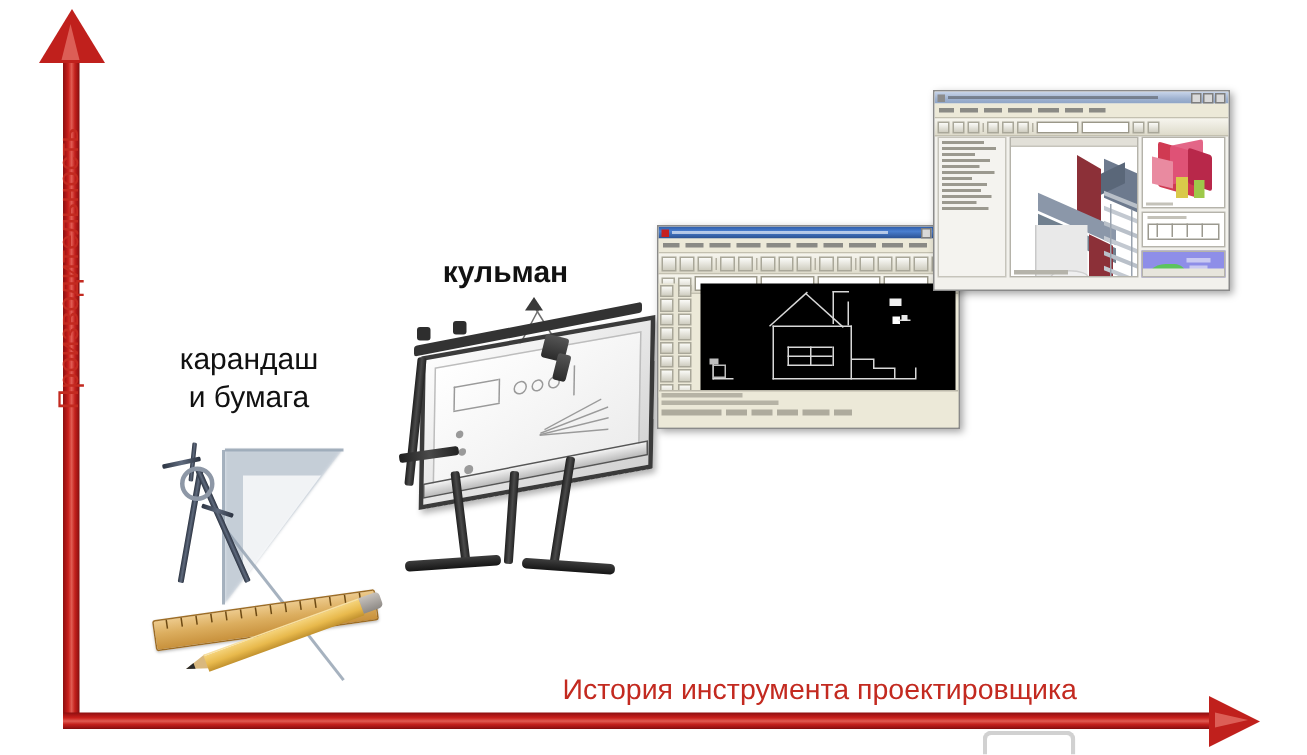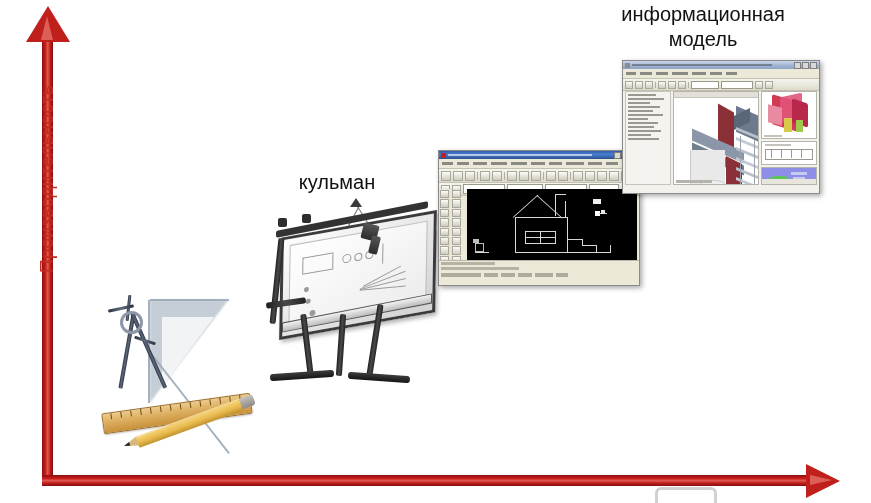--- a/index.html
+++ b/index.html
@@ -102,21 +102,21 @@
   
   .stage-label {
     position: absolute;
     color: #111;
     font-size: 20px;
     line-height: 25px;
     text-align: center;
     white-space: pre-line;
   }
   #label-pencil { left: 96px;  top: 228px; width: 140px; }
-  #label-board  { left: 272px; top: 170px; width: 130px; }
+  #label-board  { left: 272px; top: 170px; width: 130px; font-weight: bold; }
   #label-acad   { left: 448px; top: 118px; width: 140px; text-align: left; }
   #label-bim    { left: 588px; top: 2px;   width: 230px; }
 
   
   #grp-pencil {
     position: absolute;
     left: 100px; top: 295px;
     width: 150px; height: 160px;
   }
   .compass-leg {
@@ -427,21 +427,24 @@
 
   <div class="axis-v-shaft"></div>
   <div class="axis-v-head"></div>
   <div class="axis-v-head-hi"></div>
 
   <div class="axis-h-shaft"></div>
   <div class="axis-h-head"></div>
   <div class="axis-h-head-hi"></div>
 
   <div class="axis-label-y">Производительность</div>
-
+  <div class="axis-label-x">История инструмента проектировщика</div>
+
+  <div class="stage-label" id="label-pencil">карандаш
+и бумага</div>
 
   <div id="grp-pencil">
 
     <div class="tri-big"></div>
     <div class="tri-inner"></div>
     <div class="tri-edge" style="left:50px;top:4px;width:79px;height:2px;transform:rotate(0deg);"></div>
     <div class="tri-edge" style="left:48px;top:5px;width:2px;height:103px;"></div>
     <div class="tri-edge" style="left:49px;top:55px;width:130px;height:2px;transform:rotate(52deg);transform-origin:left center;"></div>
 
     <div class="compass-leg" style="left:25px;top:18px;width:4px;height:76px;transform:rotate(10deg);"></div>
@@ -645,22 +648,20 @@
         <span style="height:4px;width:40px;background:#aeab9d;display:inline-block"></span>
         <span style="height:4px;width:14px;background:#aeab9d;display:inline-block"></span>
         <span style="height:4px;width:14px;background:#aeab9d;display:inline-block"></span>
         <span style="height:4px;width:14px;background:#aeab9d;display:inline-block"></span>
         <span style="height:4px;width:18px;background:#aeab9d;display:inline-block"></span>
         <span style="height:4px;width:12px;background:#aeab9d;display:inline-block"></span>
       </div>
     </div>
   </div>
 
-  <div class="stage-label" id="label-bim">информационная
-модель</div>
 
   <div class="win" id="win-bim">
     <div class="win-title pale">
       <span class="win-logo" style="background:#8c8c8c"></span>
       <span class="win-title-txt" style="background:rgba(60,60,60,.45)"></span>
       <span class="win-btns">
         <span class="win-btn"></span>
         <span class="win-btn"></span>
         <span class="win-btn"></span>
       </span>

